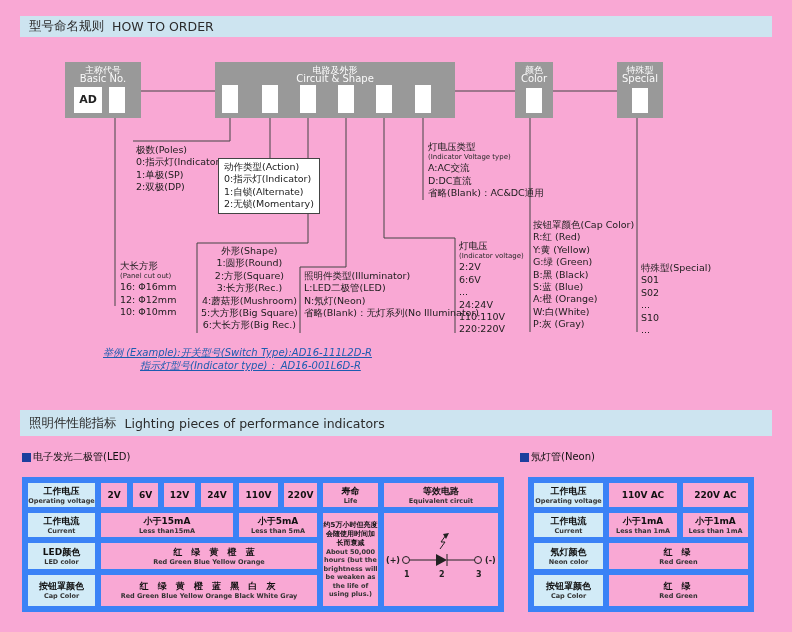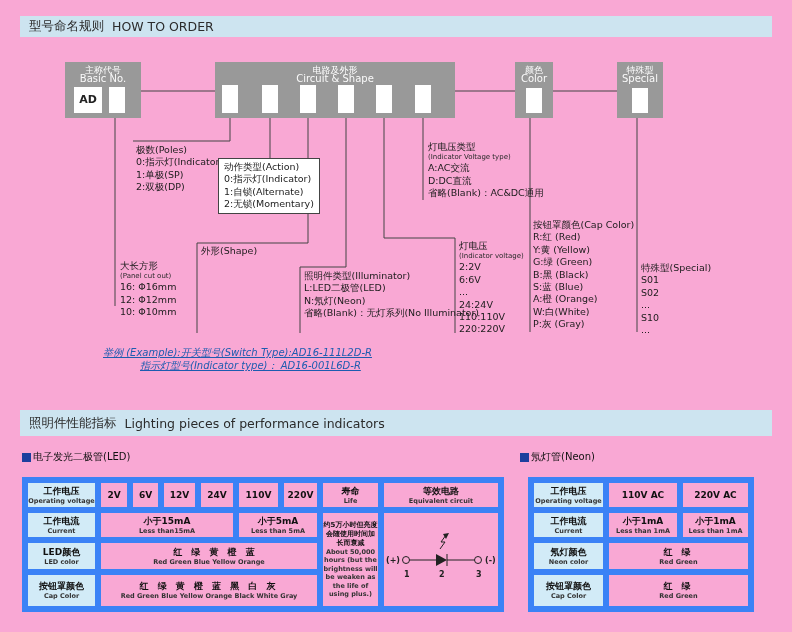--- a/index.html
+++ b/index.html
@@ -110,20 +110,28 @@
     <div class="sub">(Panel cut out)</div>
     <div>
         <div class="line">16: Φ16mm</div>
         <div class="line">12: Φ12mm</div>
         <div class="line">10: Φ10mm</div>
       </div>
   </div>
 
   <div class="ann" style="left:201px;top:245px;text-align:center;">
     <div class="line">外形(Shape)</div>
+    <div>
+        <div class="line">1:圆形(Round)</div>
+        <div class="line">2:方形(Square)</div>
+        <div class="line">3:长方形(Rec.)</div>
+        <div class="line">4:蘑菇形(Mushroom)</div>
+        <div class="line">5:大方形(Big Square)</div>
+        <div class="line">6:大长方形(Big Rec.)</div>
+      </div>
   </div>
 
   <div class="ann" style="left:304px;top:270px;">
     <div class="line">照明件类型(Illuminator)</div>
     <div>
         <div class="line">L:LED二极管(LED)</div>
         <div class="line">N:氖灯(Neon)</div>
         <div class="line">省略(Blank)：无灯系列(No Illuminator)</div>
       </div>
   </div>

